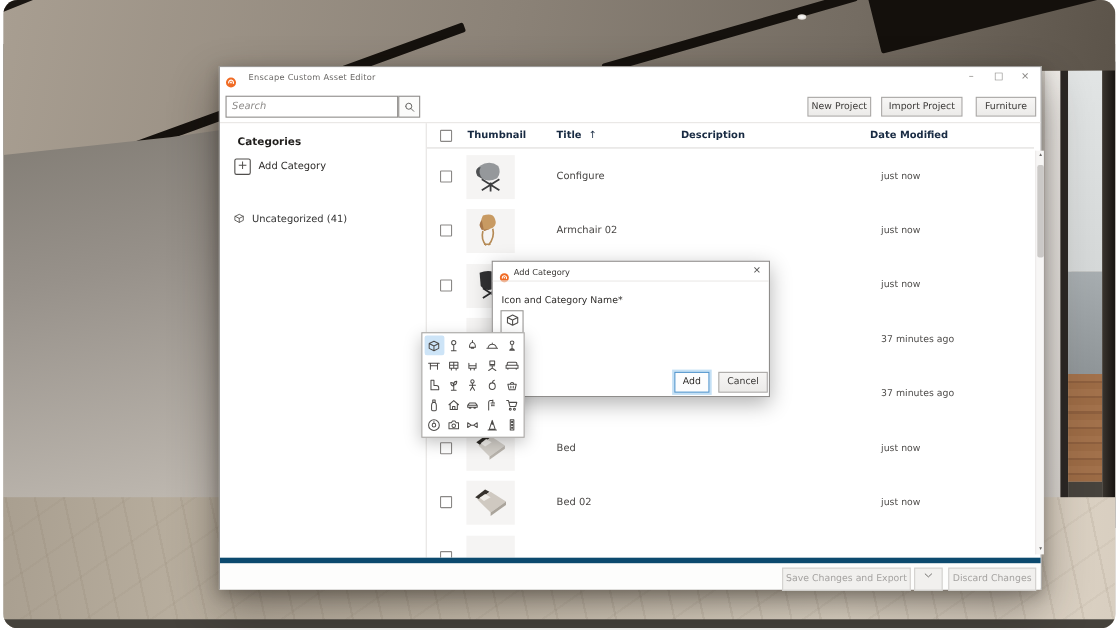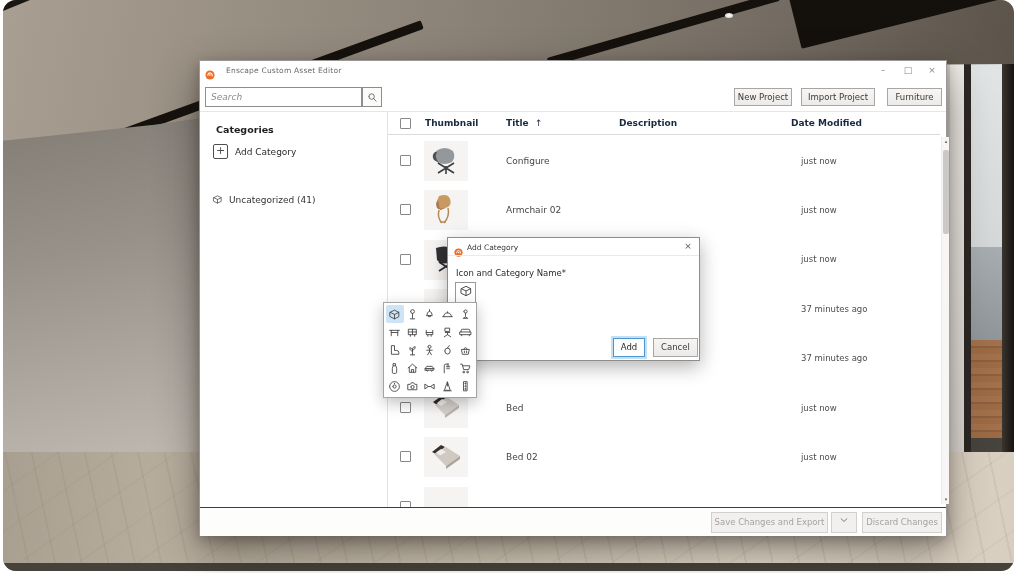--- a/index.html
+++ b/index.html
@@ -102,21 +102,21 @@
 
   #vscroll { position:absolute; left:741px; top:76px; width:8px; height:367px;
     background:#f7f6f5; border-left:1px solid #edecea; }
   .sb-arrow { position:absolute; left:0; width:8px; height:9px; font-size:5px;
     color:#6a6866; text-align:center; line-height:9px; }
   #sb-up { top:0; } #sb-down { bottom:0; }
   #sb-thumb { position:absolute; left:1px; top:13px; width:6px; height:84px;
     background:#cbc9c7; border-radius:2px; }
 
   #footer { position:absolute; left:0; top:446px; width:746px; height:29px;
-    border-top:1px solid #0c4a6e; background:#fdfdfc; }
+    border-top:5px solid #0c4a6e; background:#fdfdfc; }
   .fbtn { position:absolute; top:4px; height:21px; background:#f1f0ee;
     border:1px solid #d2d0ce; color:#a5a3a1; font-size:8.5px; text-align:center; line-height:19px; }
   #btn-save { left:511px; width:117px; }
   #btn-dd { left:631px; width:26px; display:flex; align-items:center; justify-content:center; }
   #btn-discard { left:662px; width:80px; }
 
   
   #dialog { position:absolute; left:447px; top:237px; width:253px; height:124px;
     background:#fff; border:1px solid #8f8d8b; z-index:20;
     box-shadow:0 6px 18px rgba(0,0,0,.30); }

